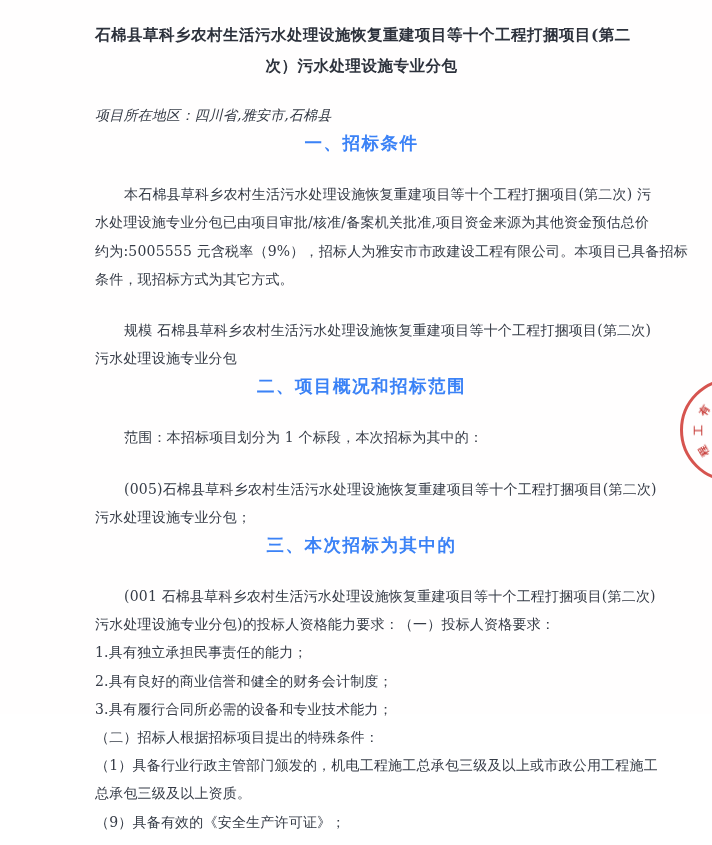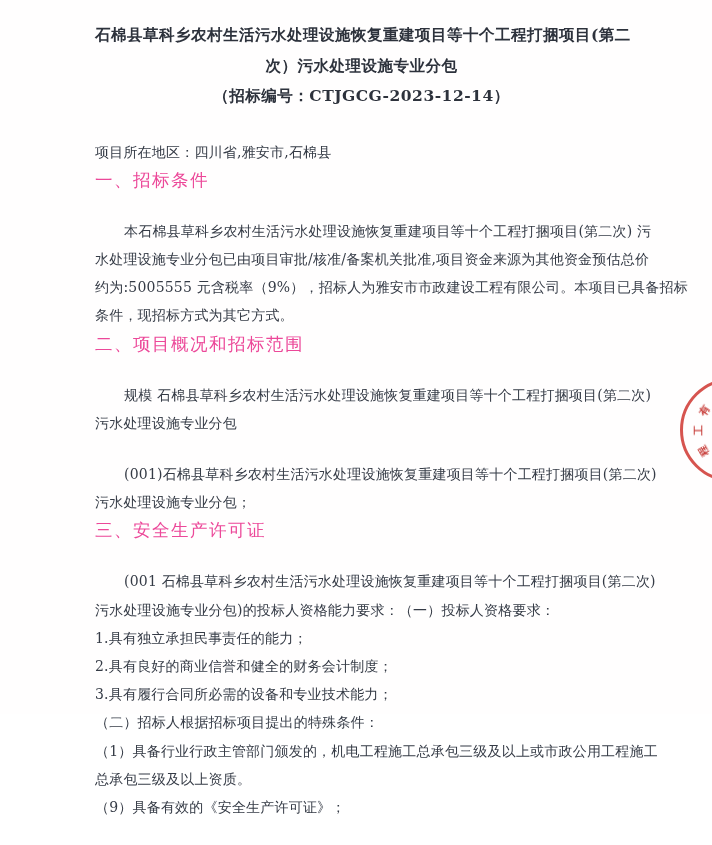--- a/index.html
+++ b/index.html
@@ -14,25 +14,25 @@
     color:#353b46;
   }
   
   .title-block{ text-align:center; font-weight:700; font-size:15.5px;
     line-height:30.5px; color:#2d323c; letter-spacing:0.5px;}
   .title-line{white-space:nowrap;}
   
   .line{ font-size:14px; line-height:28.2px; letter-spacing:0.2px;
     white-space:nowrap; color:#353b46;}
   .line.ind{ text-indent:29px;margin-top:23px; }
-  .loc-line{ margin-top:26px; }
+  .loc-line{ margin-top:20px;font-style:italic; }
   
   .block.heading .line{
-    font-size:17.5px; font-weight:400; letter-spacing:1.5px;
-    line-height:28px; color:#ec4899;
+    font-size:17.5px; font-weight:700; letter-spacing:1.5px;
+    line-height:28px; color:#3b82f6;text-align:center;
   }
   
   .seal{ position:absolute; left:680px; top:378px; width:104px; height:104px;
     pointer-events:none;}
   .seal-ring{ position:absolute; left:0; top:0; right:0; bottom:0;
     border:3px solid rgba(205,46,40,0.82); border-radius:50%;
     filter:blur(0.3px);}
   .seal-glyph{ position:absolute; font-size:10.5px; font-weight:700;
     color:rgba(192,36,32,0.88); filter:blur(0.35px); line-height:1;}
   .sg1{ left:19px; top:27px; transform:rotate(-58deg);}
@@ -40,48 +40,50 @@
   .sg3{ left:18px; top:68px; transform:rotate(-120deg);}
 </style>
 </head>
 <body>
 
 <div class="page">
 
   <div class="title-block">
     <div class="title-line">石棉县草科乡农村生活污水处理设施恢复重建项目等十个工程打捆项目(第二</div>
     <div class="title-line">次）污水处理设施专业分包</div>
-    <div class="title-line">（招标编号：CTJGCG-2023-12-14）</div>
   </div>
 
   <div class="line loc-line">项目所在地区：四川省,雅安市,石棉县</div>
 
   <div id="doc-blocks">
       <div class="block heading">
         <div class="line">一、招标条件</div>
       </div>
       <div class="block para">
         <div class="line ind">本石棉县草科乡农村生活污水处理设施恢复重建项目等十个工程打捆项目(第二次) 污</div>
         <div class="line">水处理设施专业分包已由项目审批/核准/备案机关批准,项目资金来源为其他资金预估总价</div>
         <div class="line">约为:5005555 元含税率（9%），招标人为雅安市市政建设工程有限公司。本项目已具备招标</div>
         <div class="line">条件，现招标方式为其它方式。</div>
       </div>
+      <div class="block para">
+        <div class="line ind">规模 石棉县草科乡农村生活污水处理设施恢复重建项目等十个工程打捆项目(第二次)</div>
+        <div class="line">污水处理设施专业分包</div>
+      </div>
       <div class="block heading">
         <div class="line">二、项目概况和招标范围</div>
       </div>
       <div class="block para">
-        <div class="line ind">规模 石棉县草科乡农村生活污水处理设施恢复重建项目等十个工程打捆项目(第二次)</div>
-        <div class="line">污水处理设施专业分包</div>
+        <div class="line ind">范围：本招标项目划分为 1 个标段，本次招标为其中的：</div>
       </div>
       <div class="block para">
-        <div class="line ind">(001)石棉县草科乡农村生活污水处理设施恢复重建项目等十个工程打捆项目(第二次)</div>
+        <div class="line ind">(005)石棉县草科乡农村生活污水处理设施恢复重建项目等十个工程打捆项目(第二次)</div>
         <div class="line">污水处理设施专业分包；</div>
       </div>
       <div class="block heading">
-        <div class="line">三、安全生产许可证</div>
+        <div class="line">三、本次招标为其中的</div>
       </div>
       <div class="block para">
         <div class="line ind">(001 石棉县草科乡农村生活污水处理设施恢复重建项目等十个工程打捆项目(第二次)</div>
         <div class="line">污水处理设施专业分包)的投标人资格能力要求：（一）投标人资格要求：</div>
       </div>
       <div class="block para">
         <div class="line">1.具有独立承担民事责任的能力；</div>
       </div>
       <div class="block para">
         <div class="line">2.具有良好的商业信誉和健全的财务会计制度；</div>

